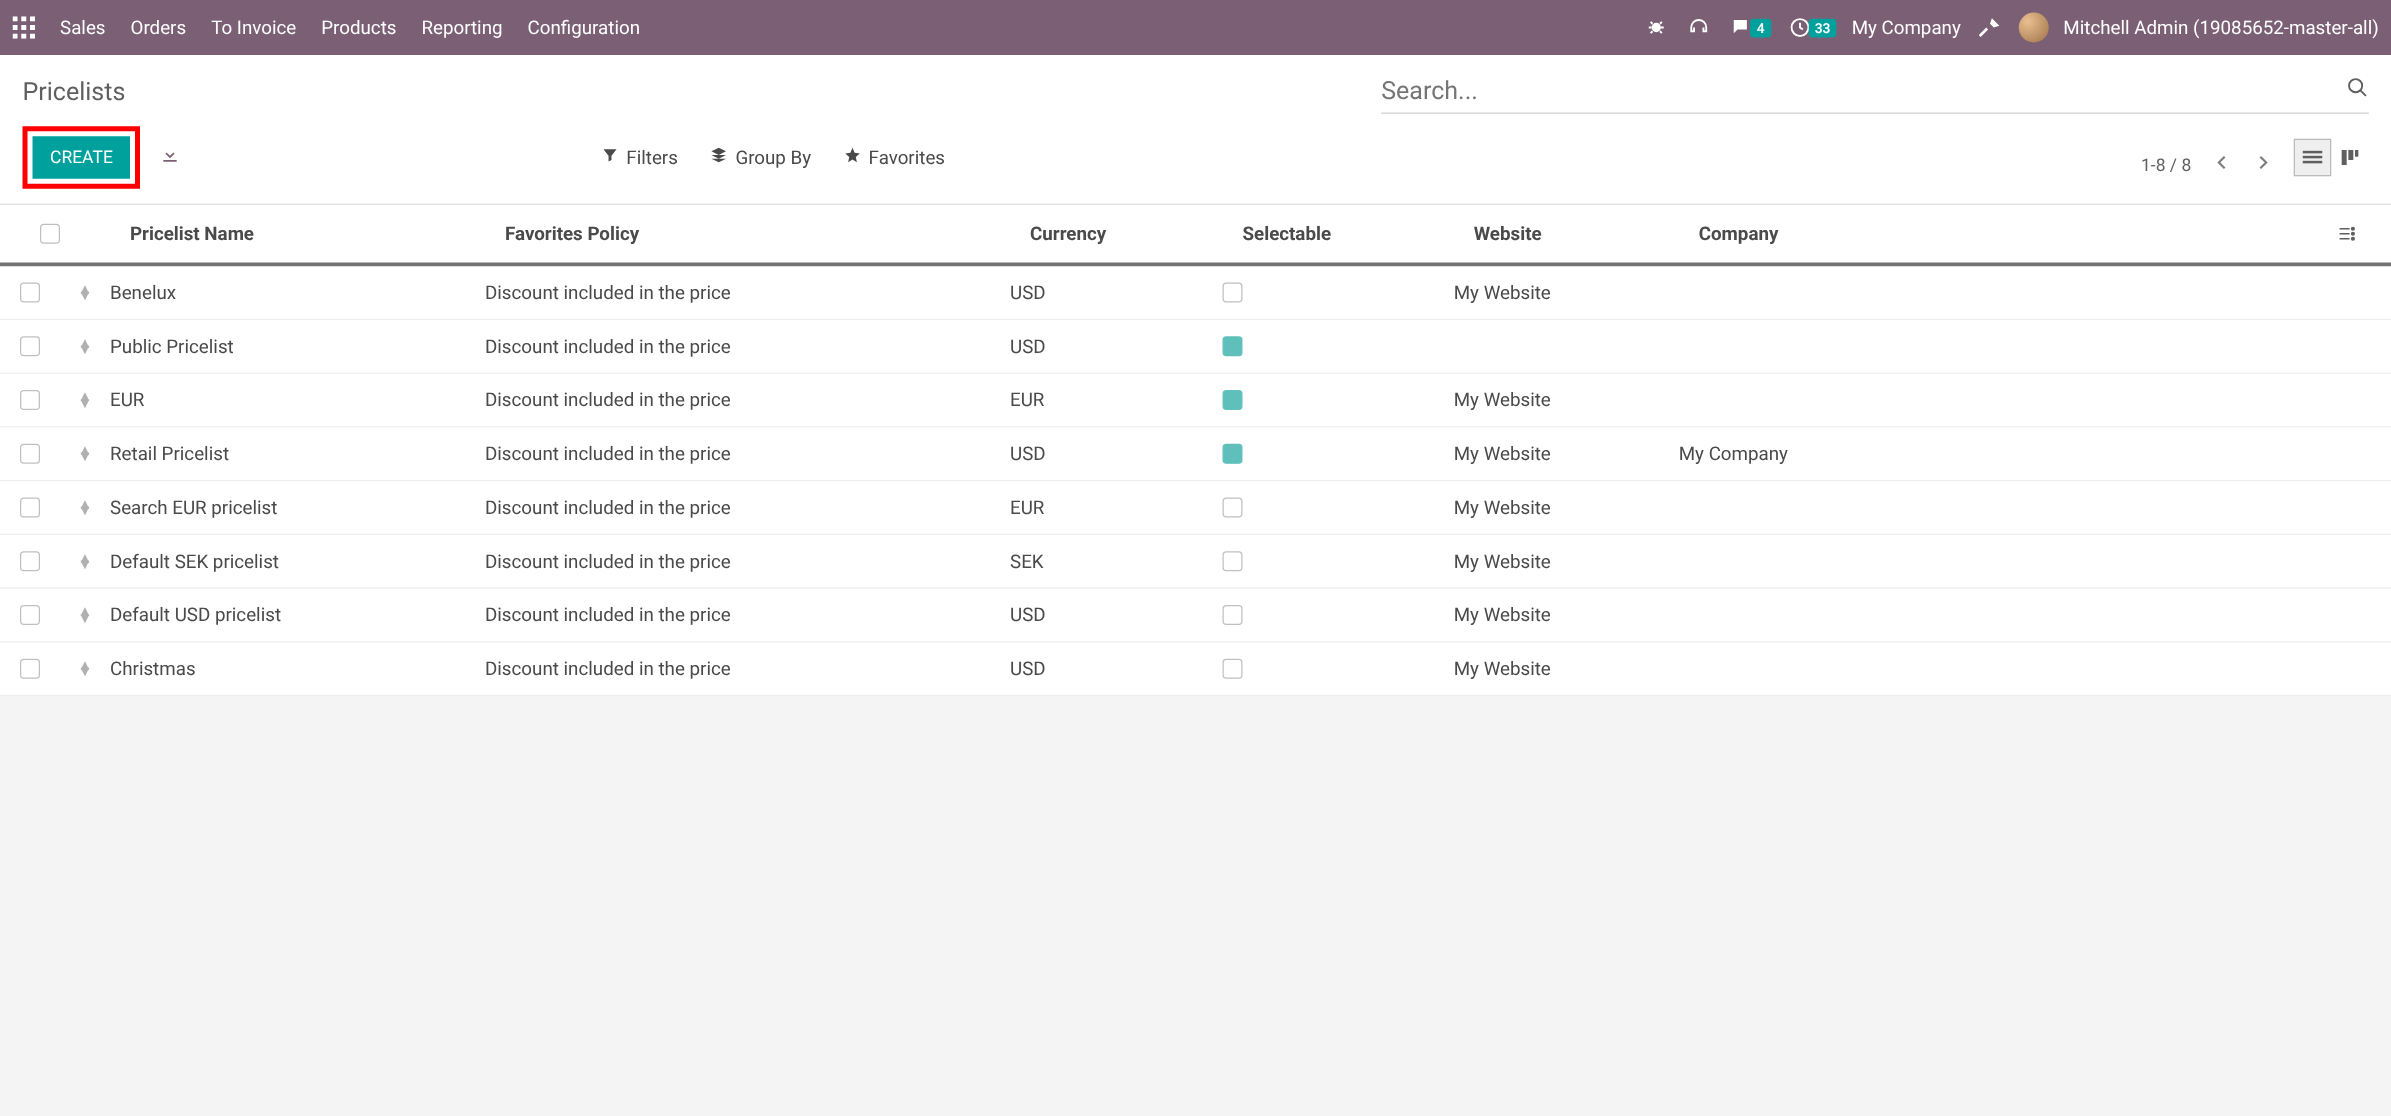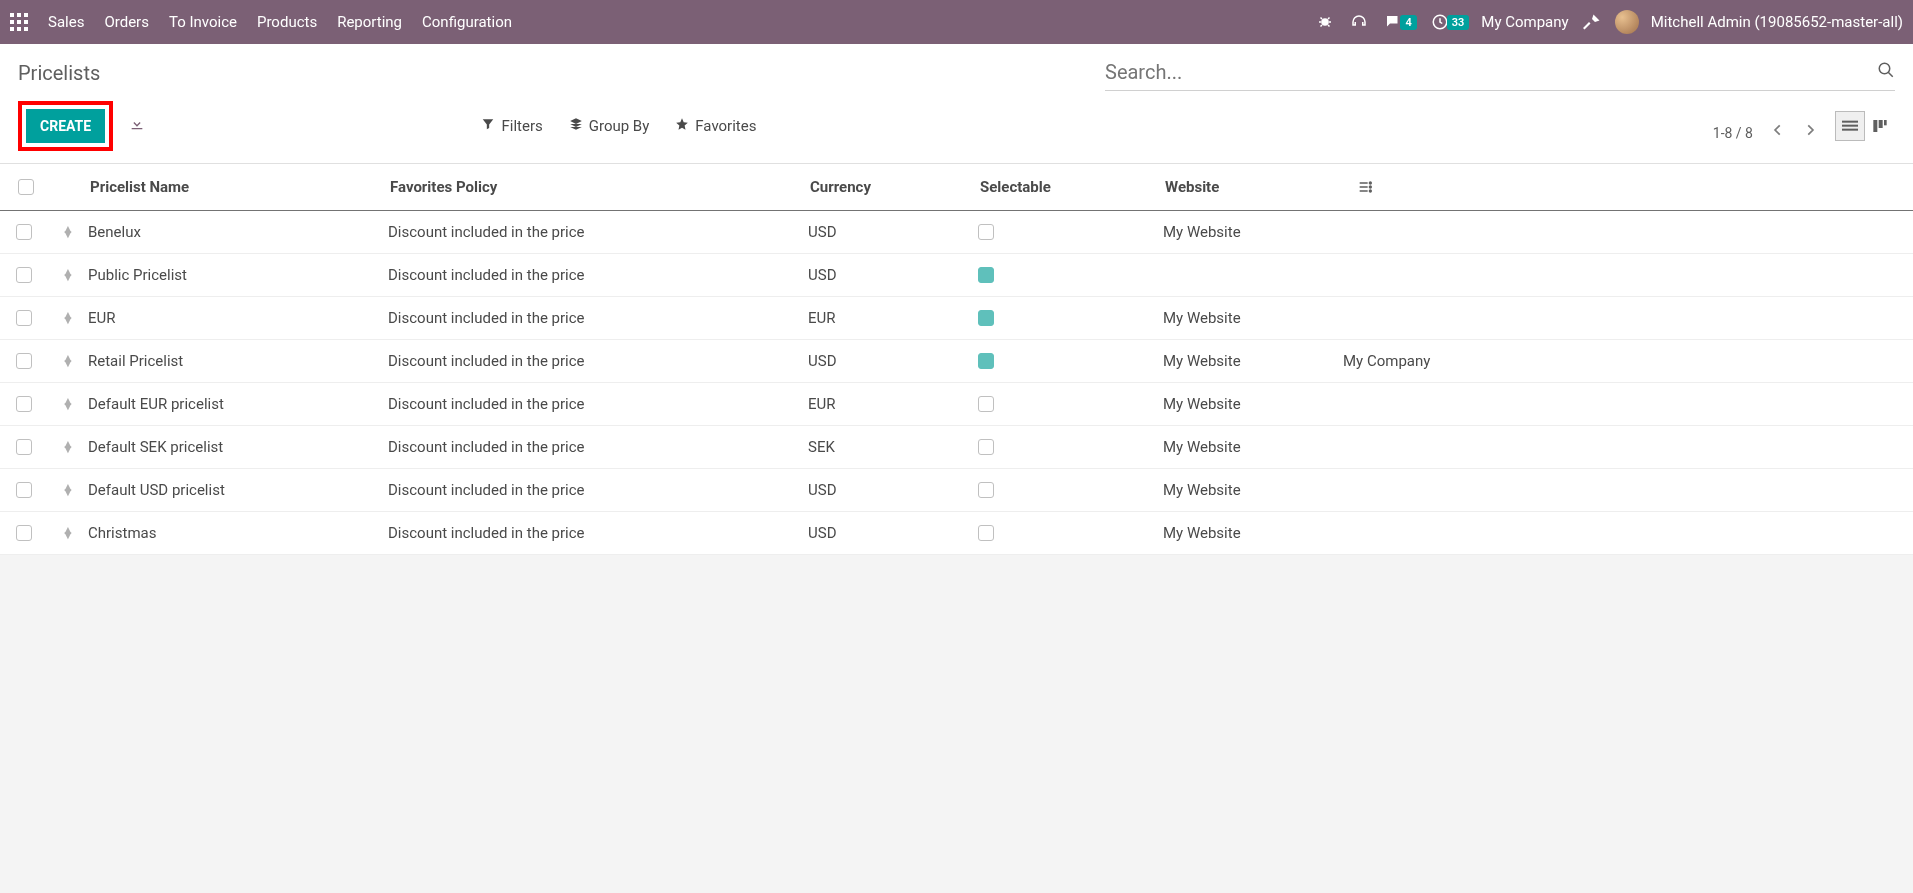--- a/index.html
+++ b/index.html
@@ -17,32 +17,32 @@
 .avatar{width:24px;height:24px;border-radius:50%;background:radial-gradient(circle at 30% 30%,#e8c090,#a0704a)}
 .subhead{background:#fff;padding:10px 18px 0}
 .crumbs{display:flex;align-items:center;justify-content:space-between}
 .page-title{font-size:20px;color:#5f5f5f}
 .searchbar{flex:1;max-width:790px;margin-left:120px;display:flex;align-items:center;border-bottom:1px solid #d0d0d0;padding:6px 0}
 .searchbar input{flex:1;border:0;outline:0;font-size:20px;background:transparent}
 .searchbar .srch{color:#5f5f5f;cursor:pointer}
 .ctl-row{display:flex;align-items:center;justify-content:space-between;padding:10px 0 12px}
 .ctl-l{display:flex;align-items:center;gap:10px}
 .create-wrap{border:4px solid red;padding:4px;display:inline-block}
-.btn-create{background:#00a09d;color:#fff;border:0;padding:9px 14px;font-size:14px;font-weight:700;cursor:pointer}
+.btn-create{background:#00a09d;color:#fff;border:0;padding:9px 14px;font-size:14px;font-weight:400;cursor:pointer}
 .dl-ico{color:#7b6075;font-size:16px;margin-left:6px}
 .ctl-m{display:flex;gap:26px;margin-left:-620px}
 .filter-btn{display:flex;align-items:flex-start;gap:6px;color:#4a4a4a;font-size:15px;cursor:pointer}
 .ctl-r{display:flex;align-items:flex-end;gap:18px}
 .pager{color:#5f5f5f;font-size:14px}
 .pag-ar{color:#7d7d7d;cursor:pointer;font-size:15px}
 .vbtns{display:flex;gap:0}
 .vbtn{width:30px;height:30px;display:flex;align-items:center;justify-content:center;cursor:pointer;color:#5f5f5f}
 .vbtn.active{border:1px solid #bbb;background:#efefef}
 .table-wrap{background:#fff}
-.thead{display:flex;border-top:1px solid #e0e0e0;border-bottom:1px solid #737373;padding:14px 2px;align-items:center}
+.thead{display:flex;border-top:1px solid #e0e0e0;border-bottom:3px solid #737373;padding:14px 16px;align-items:center}
 .col-chk{width:48px;display:flex;justify-content:center}
 .col-sort{width:40px}
 .col-name{width:300px}
 .col-disc{width:420px}
 .col-curr{width:170px}
 .col-sel{width:185px}
 .col-web{width:180px}
 .col-comp{flex:1}
 .col-end{width:40px;display:flex;justify-content:center;color:#5f5f5f}
 .th{font-size:15px;font-weight:700;color:#4a4a4a}
@@ -188,20 +188,21 @@
   <div class="thead">
     <div class="col-chk">
         <div class="chk"></div>
       </div>
     <div class="col-sort"></div>
     <div class="col-name th">Pricelist Name</div>
     <div class="col-disc th">Favorites Policy</div>
     <div class="col-curr th">Currency</div>
     <div class="col-sel th">Selectable</div>
     <div class="col-web th">Website</div>
+    <div class="col-comp th">Company</div>
     <div class="col-end">
         <svg width="16" height="16" viewBox="0 0 24 24" fill="none" stroke="currentColor" stroke-width="2">
           <path d="M4 6h12M4 12h12M4 18h12"></path>
           <circle cx="20" cy="6" r="1.5" fill="currentColor"></circle>
           <circle cx="20" cy="12" r="1.5" fill="currentColor"></circle>
           <circle cx="20" cy="18" r="1.5" fill="currentColor"></circle>
         </svg>
       </div>
   </div>
   <div id="rows">
@@ -288,21 +289,21 @@
       <div class="row">
         <div class="col-chk">
           <div class="chk"></div>
         </div>
         <div class="col-sort">
           <div class="sort-handle">
             <span>▲</span>
             <span>▼</span>
           </div>
         </div>
-        <div class="col-name">Default EUR pricelist</div>
+        <div class="col-name">Search EUR pricelist</div>
         <div class="col-disc">Discount included in the price</div>
         <div class="col-curr">EUR</div>
         <div class="col-sel">
           <div class="chk"></div>
         </div>
         <div class="col-web">My Website</div>
         <div class="col-comp"></div>
         <div class="col-end"></div>
       </div>
       <div class="row">

